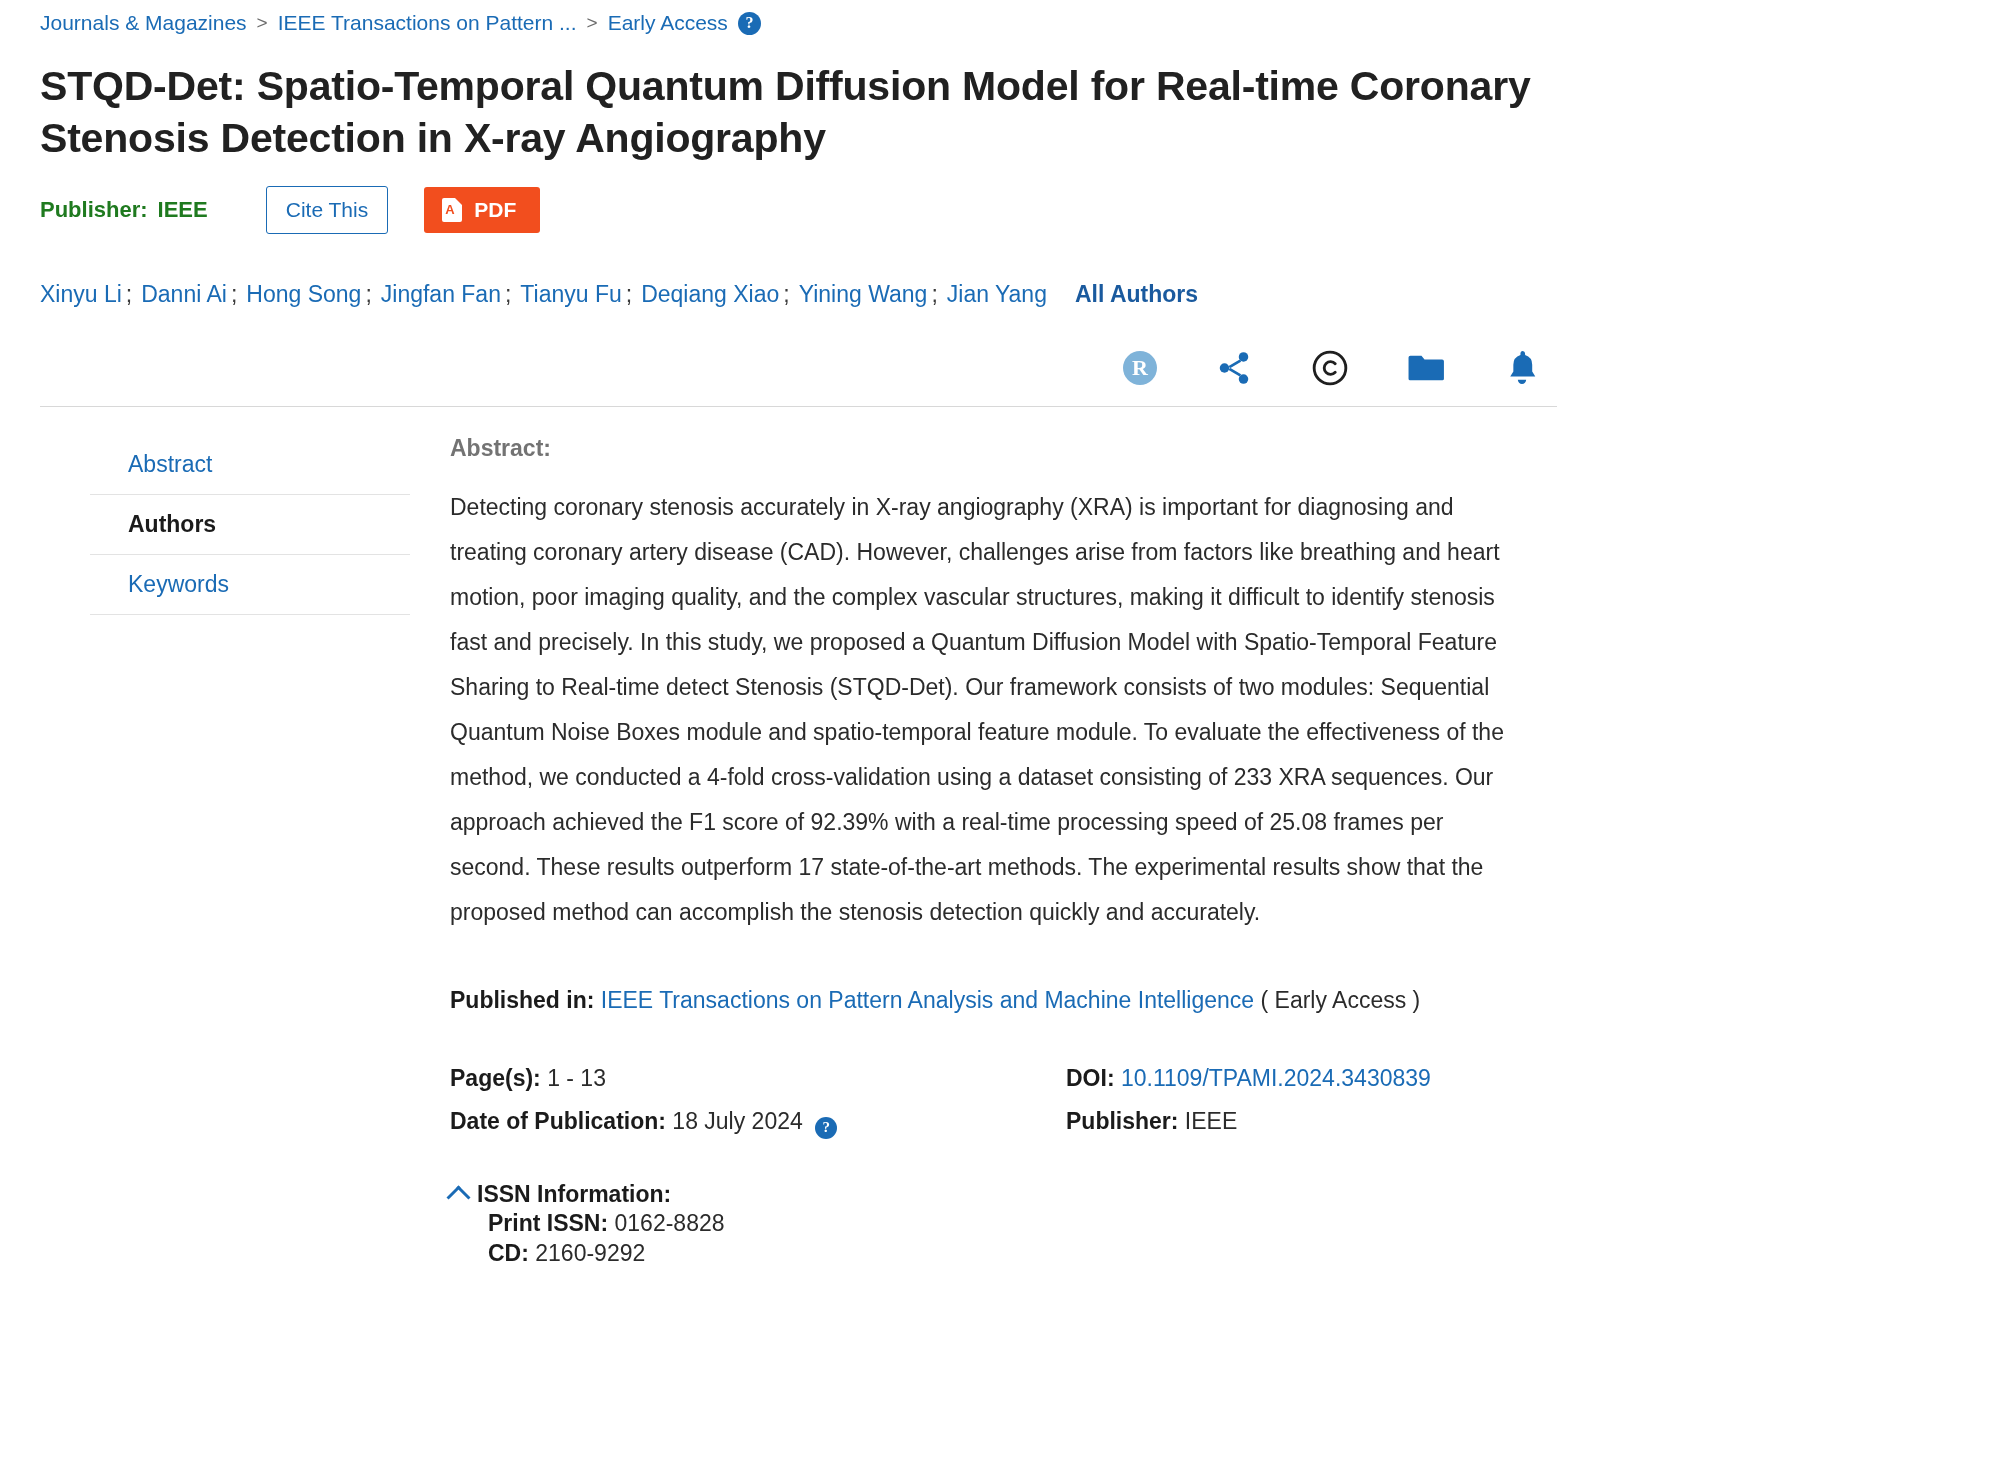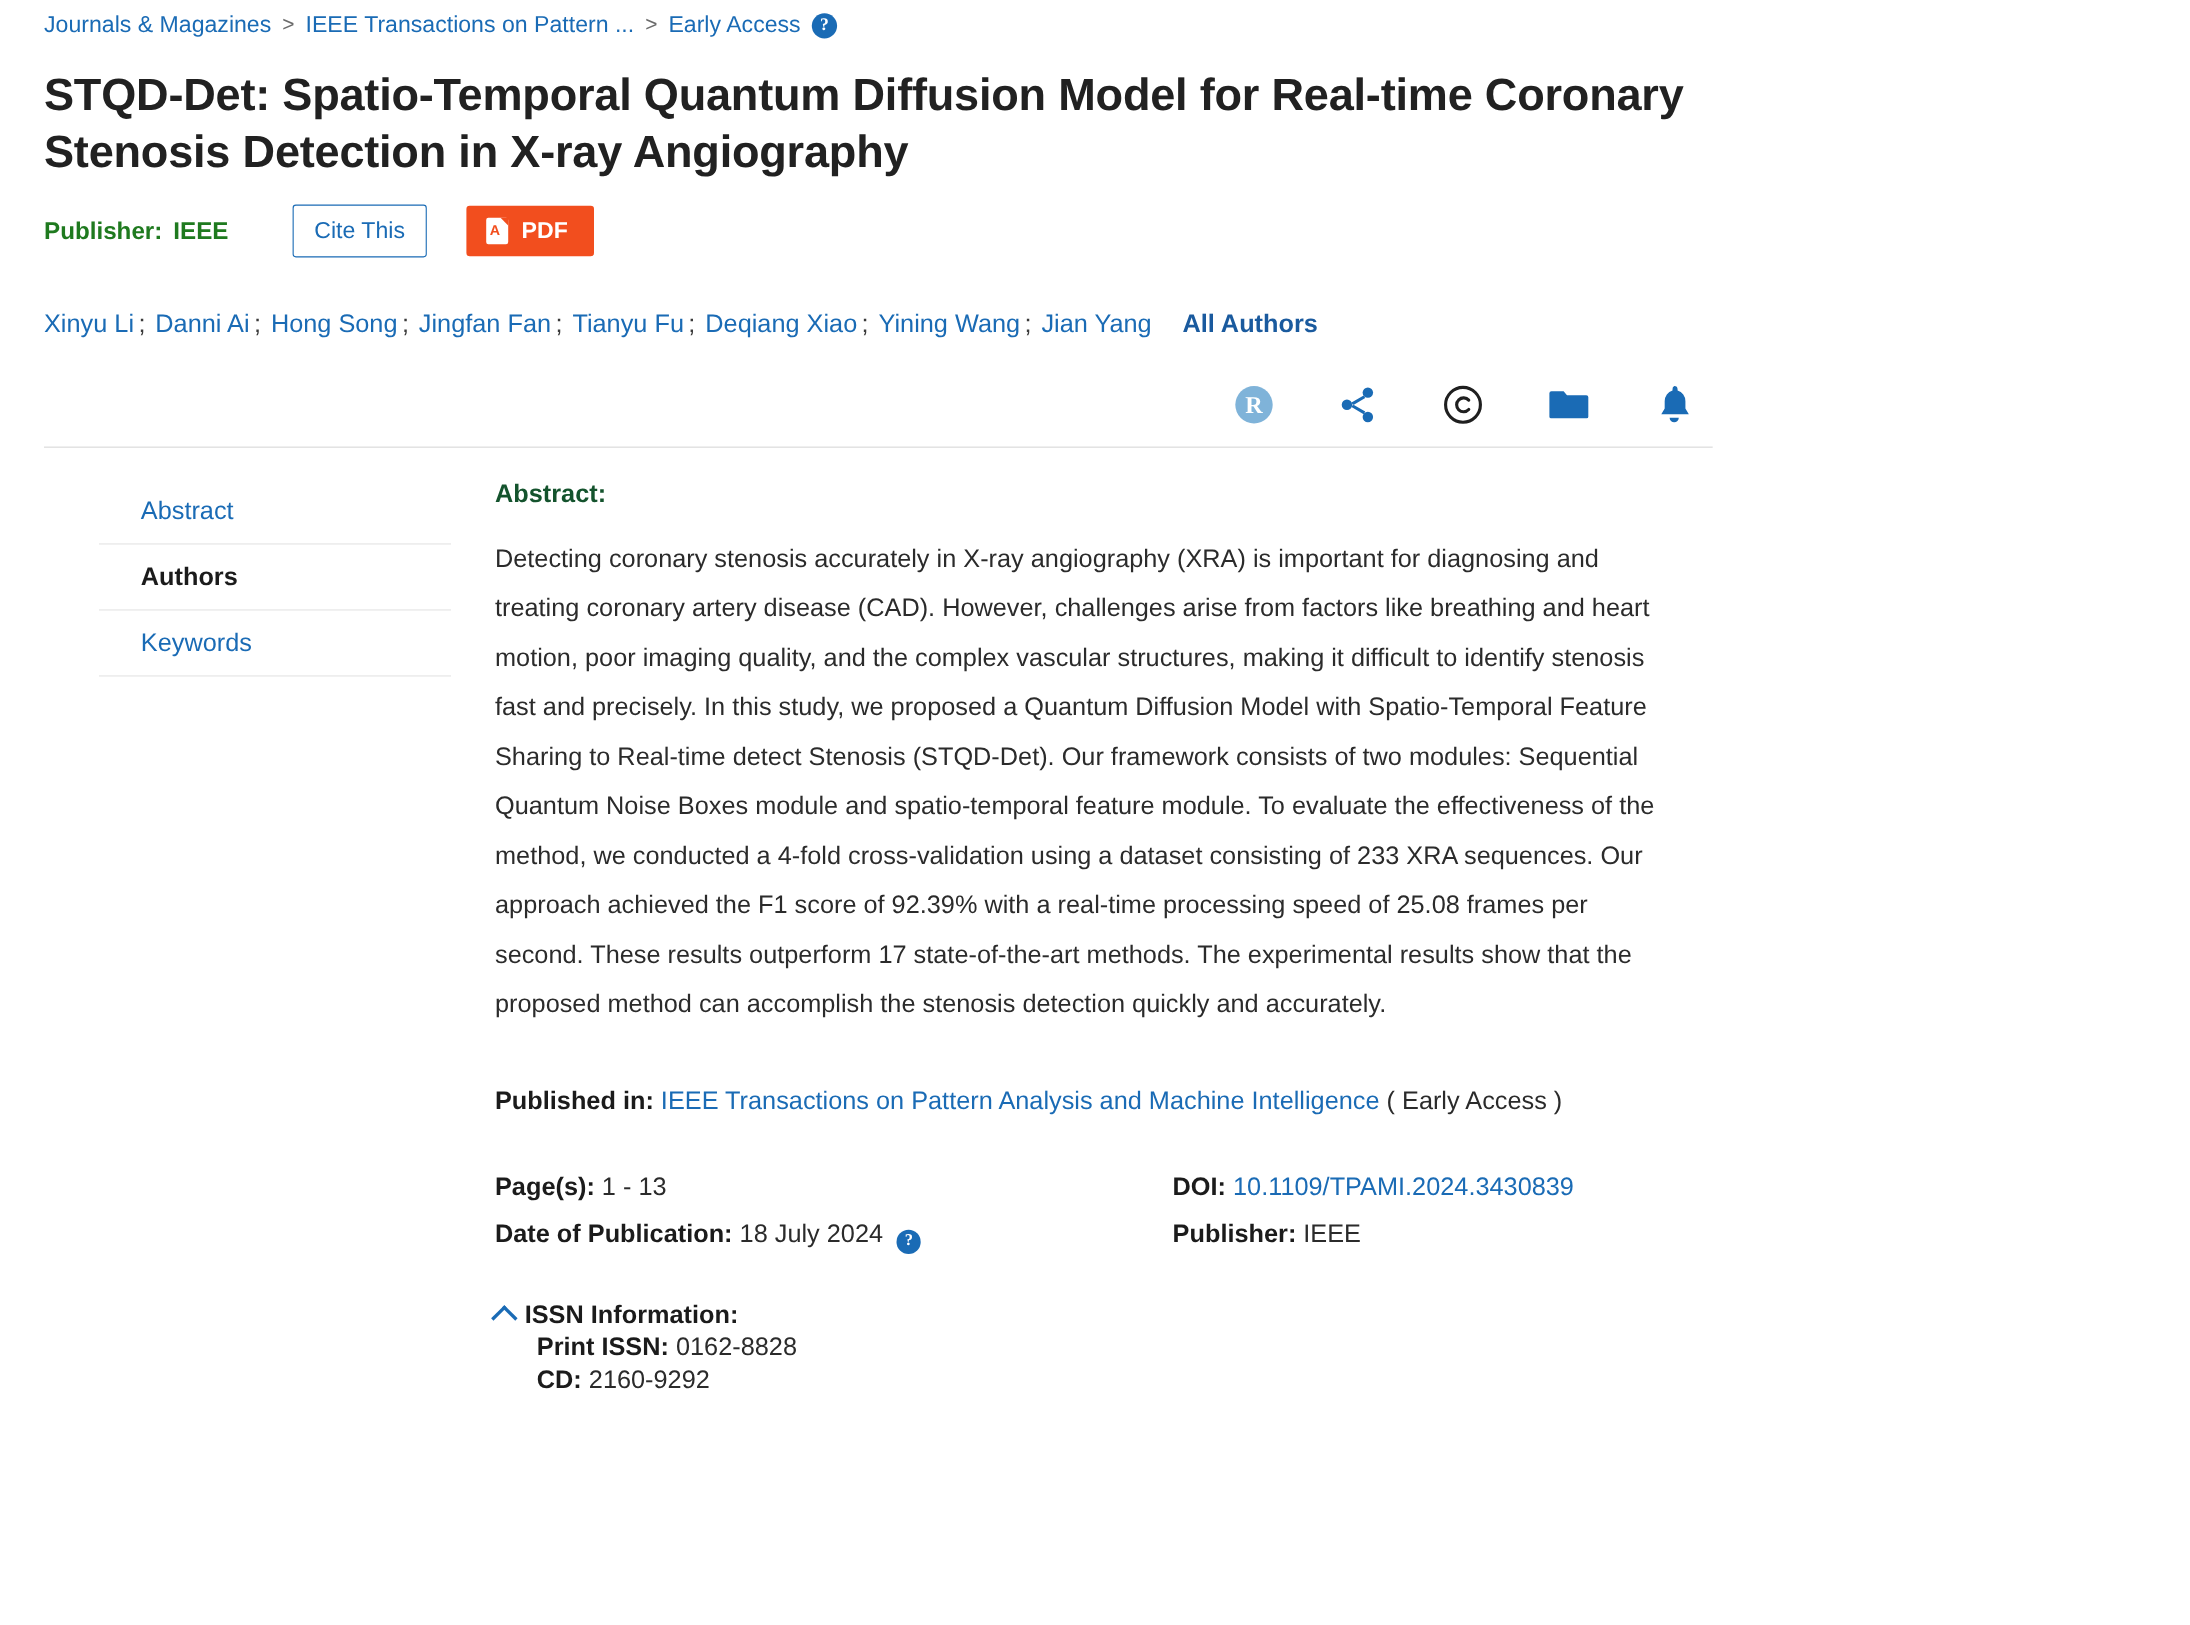--- a/index.html
+++ b/index.html
@@ -213,21 +213,21 @@
   }
 
   .main-col {
     flex: 1 1 auto;
     padding-right: 40px;
     max-width: 1540px;
   }
   .abstract-label {
     font-size: 23px;
     font-weight: bold;
-    color: #14532d;
+    color: #737373;
     margin-bottom: 12px;
   }
   .abstract-text {
     font-size: 23px;
     line-height: 45px;
     color: #2b2b2b;
     max-width: 1530px;
   }
 
   .published-in {

